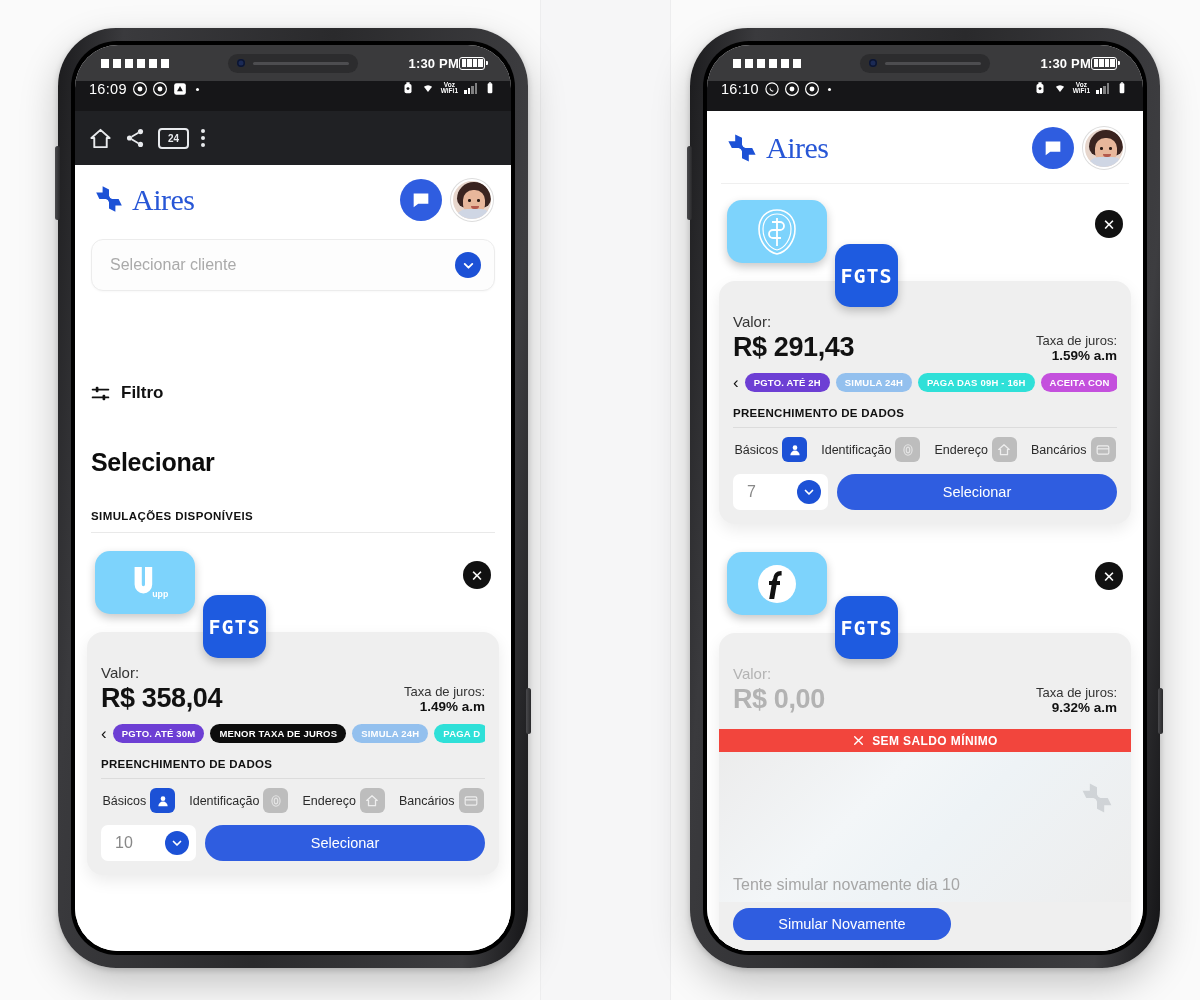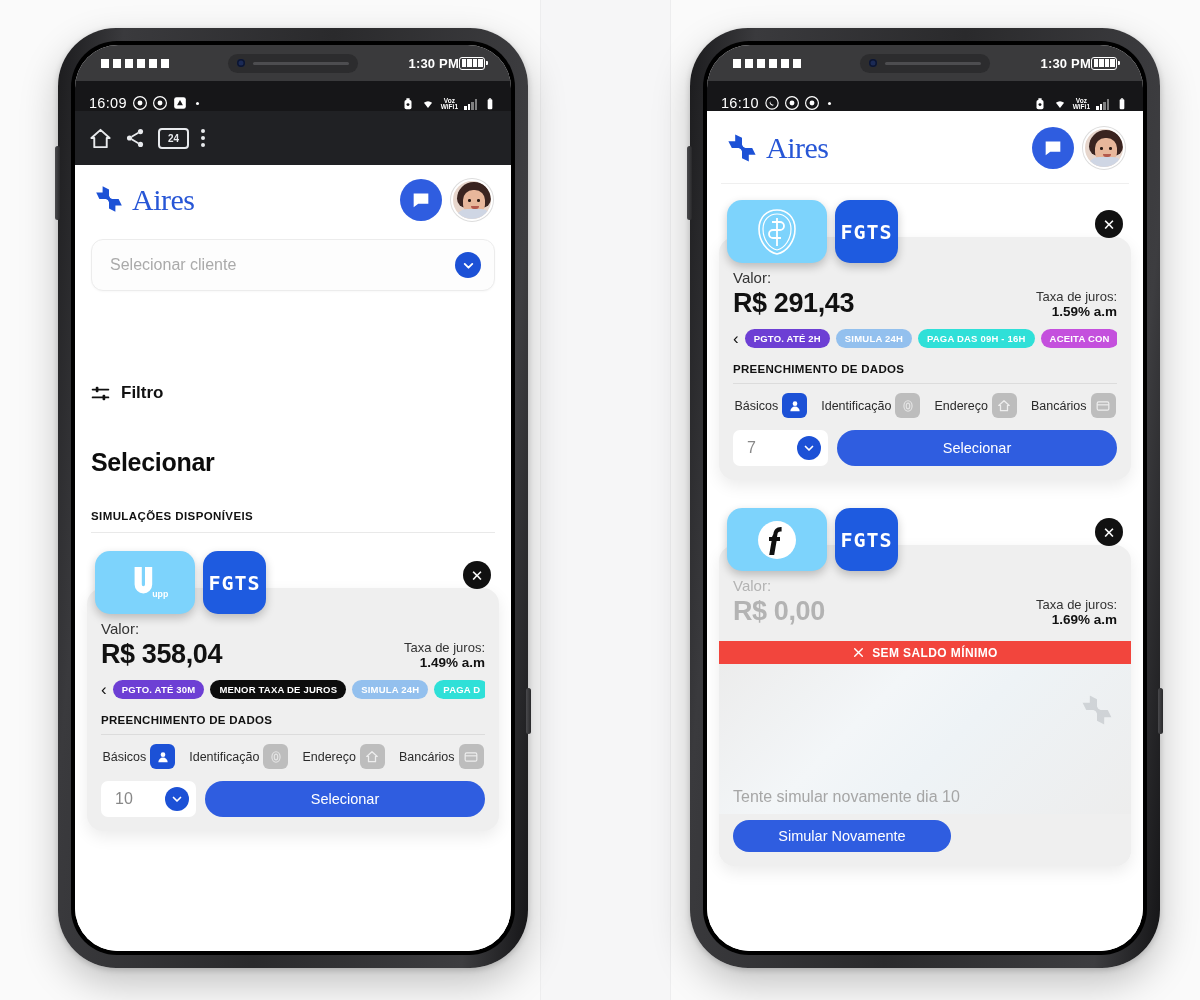--- a/index.html
+++ b/index.html
@@ -67,21 +67,21 @@
   .dev-pill .cam { width: 8px; height: 8px; border-radius: 50%; background: #1b2a55; box-shadow: inset 0 0 0 1.5px #0c1530; }
   .dev-pill .spk { flex: 1; height: 3px; border-radius: 2px; background: #4d4d50; }
   .dev-right { display: flex; align-items: center; font-size: 13px; font-weight: bold; letter-spacing: .2px; }
   .batt { width: 26px; height: 13px; border: 1.6px solid #fff; border-radius: 3px; position: relative; display: flex; align-items: center; padding: 1.5px; gap: 1px;}
   .batt::after { content:""; position:absolute; right:-4px; top:3.5px; width:2.5px; height:4px; background:#fff; border-radius:0 1px 1px 0;}
   .batt i { flex:1; height:100%; background:#fff; }
 
   
   .and-status {
     height: 30px; background: #161618; color: #fff; flex: 0 0 auto;
-    display: flex; align-items: flex-end; justify-content: space-between;
+    display: flex; align-items: flex-start; justify-content: space-between;
     padding: 0 14px; font-size: 13.5px;
   }
   .and-left { display: flex; align-items: center; gap: 6px; }
   .and-left .clock { font-size: 14.5px; letter-spacing: .3px; }
   .mini-ic { width: 14px; height: 14px; display: inline-block; }
   .dot-sep { width: 3px; height: 3px; border-radius: 50%; background: #fff; display:inline-block; margin-left: 3px;}
   .and-right { display: flex; align-items: center; gap: 6px; }
   .voz { font-size: 6.5px; line-height: 6.5px; text-align: center; font-weight: bold; }
   .bars { display:flex; align-items:flex-end; gap:1px; height:11px; }
   .bars i { width:2.5px; background:#fff; }
@@ -158,21 +158,21 @@
 
   
   .offer-wrap { position: relative; margin: 0 12px; }
   .offer-logos { position: relative; z-index: 3; display: flex; align-items: flex-start; gap: 8px; padding-left: 8px;}
   .logo-tile {
     width: 63px; height: 63px; border-radius: 15px; background: #7dd3fc;
     display:flex;align-items:center;justify-content:center;
     box-shadow: 0 4px 10px rgba(0,0,0,.22);
   }
   .logo-tile.wide { width: 100px; }
-  .logo-tile.fgts { background: #1e5be0; }
+  .logo-tile.fgts { background: #1e5be0; margin-top: 44px; }
   .fgts-text { color:#fff; font-weight: 800; font-size: 20px; letter-spacing: 1px; font-family:"DejaVu Sans Mono", monospace;}
   .close-btn {
     position: absolute; right: 8px; top: 10px; z-index: 4;
     width: 28px; height: 28px; border-radius: 50%; background: #111;
     display: flex; align-items: center; justify-content: center; color: #fff;
     font-size: 15px; line-height: 1;
   }
   .offer-card {
     margin-top: -26px; background: #efefef; border-radius: 16px;
     padding: 32px 14px 14px 14px; position: relative; z-index: 2;
@@ -694,21 +694,21 @@
             </div>
 
             <div class="offer-card disabled">
               <div class="val-row">
                 <div>
                   <div class="val-label">Valor:</div>
                   <div class="val-amount">R$ 0,00</div>
                 </div>
                 <div class="rate">
                   <div class="rate-label">Taxa de juros:</div>
-                  <div class="rate-val">1.69% a.m</div>
+                  <div class="rate-val">9.32% a.m</div>
                 </div>
               </div>
 
               <div class="alert-bar">
                 <svg width="13" height="13" viewBox="0 0 24 24">
                     <path d="M5 5 L19 19 M19 5 L5 19" stroke="#fff" stroke-width="2.6" stroke-linecap="round"></path>
                   </svg>
                 <span>SEM SALDO MÍNIMO</span>
               </div>
 

